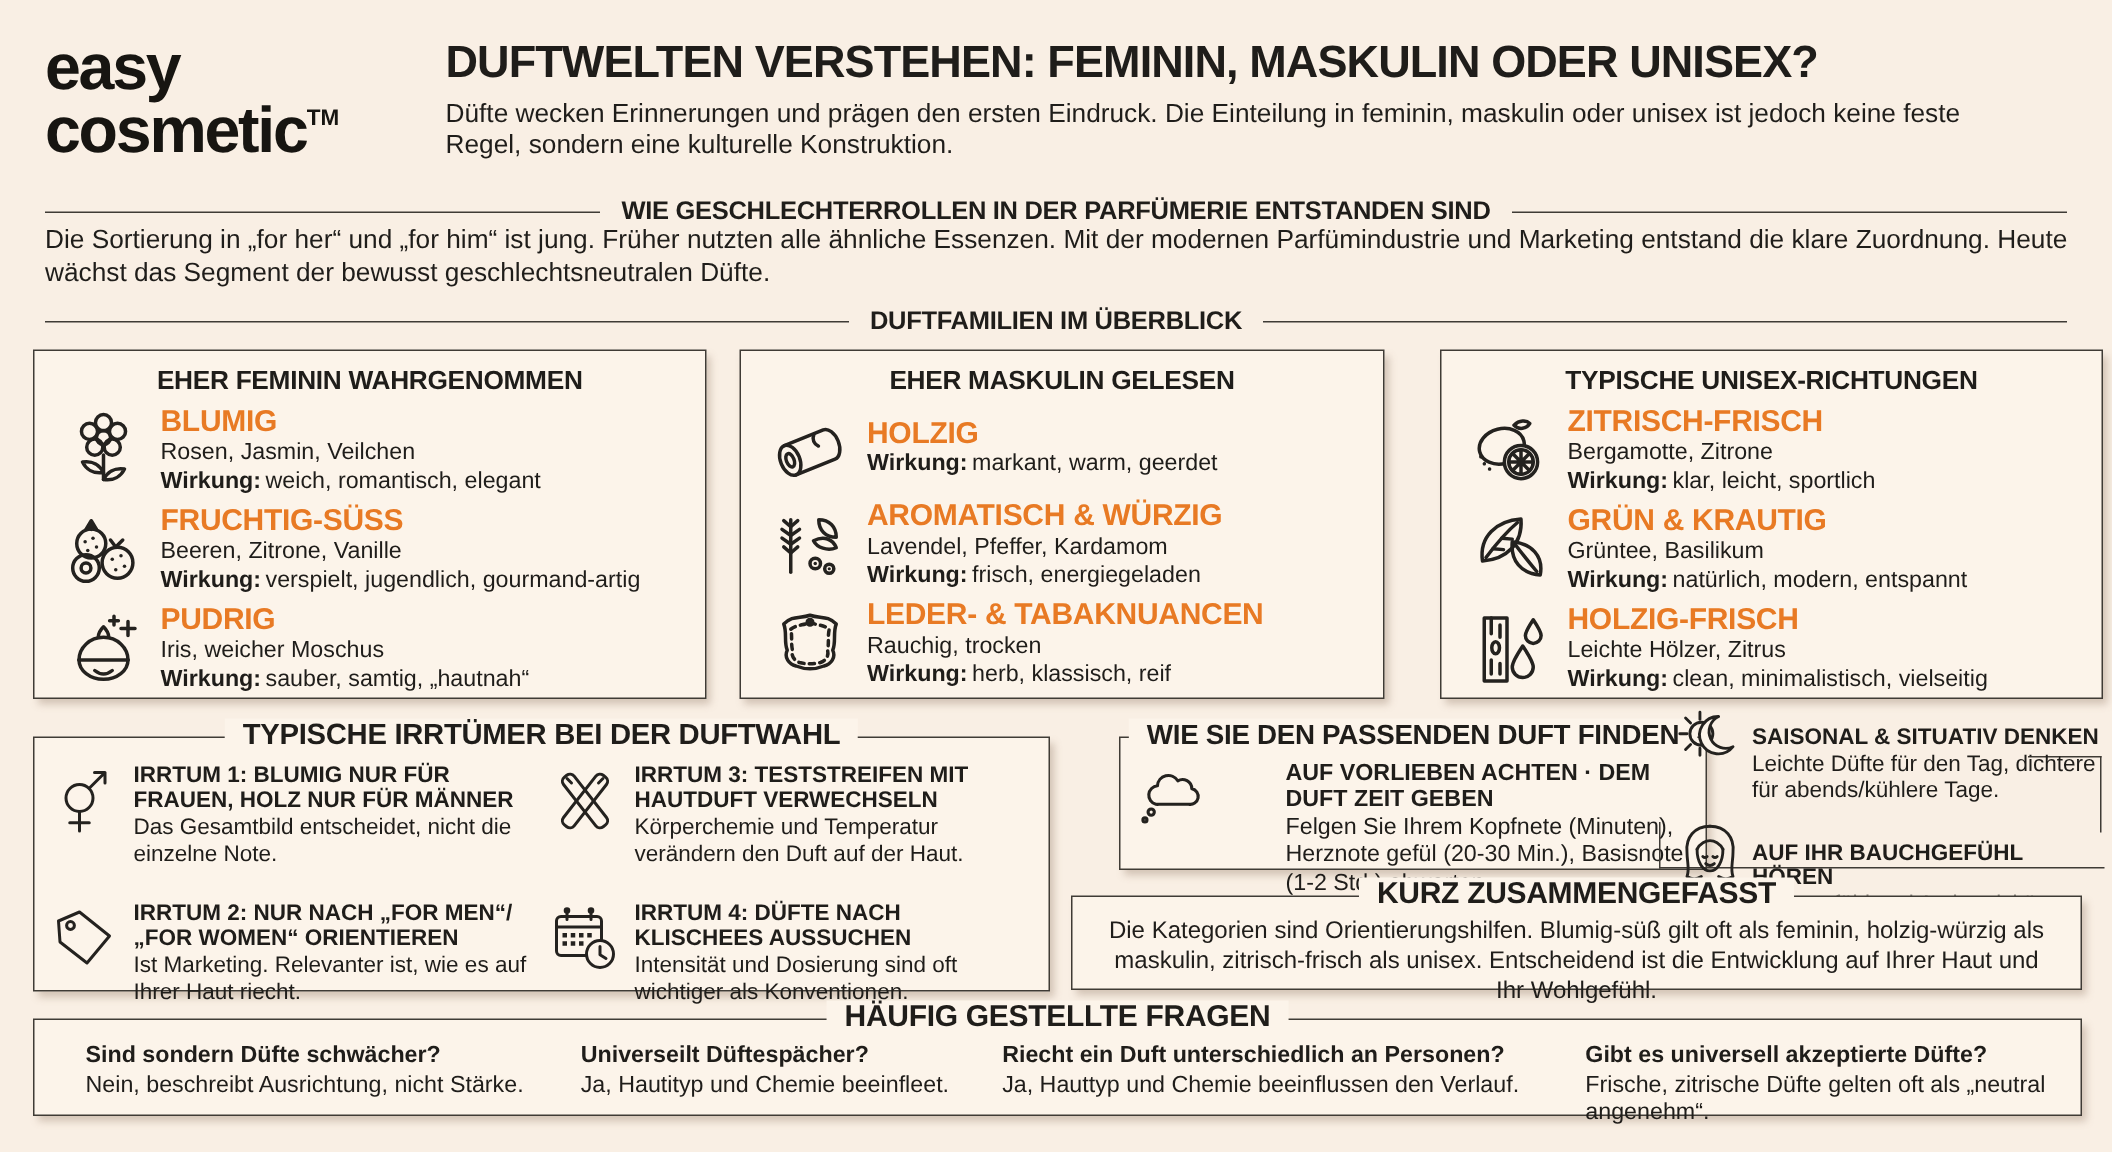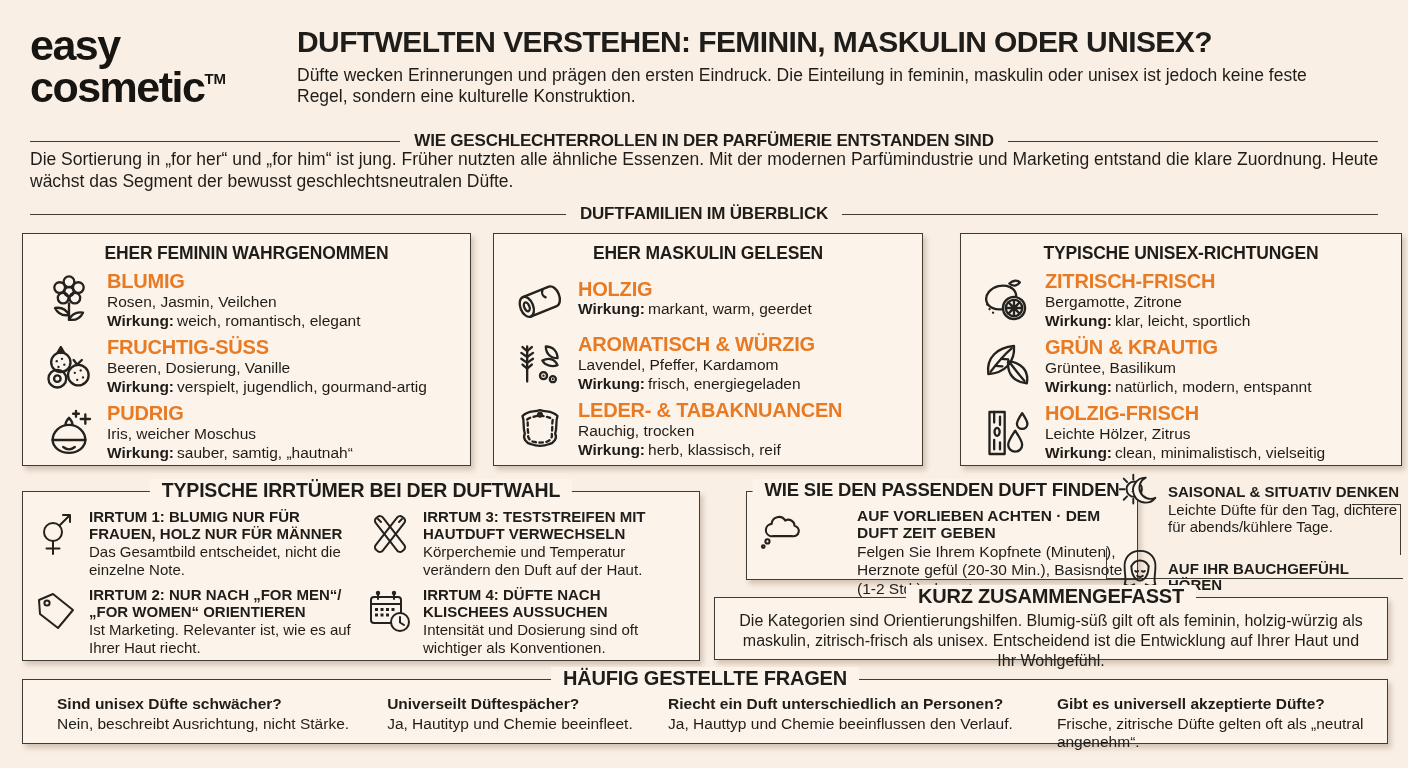--- a/index.html
+++ b/index.html
@@ -30,21 +30,21 @@
   .fam-title{text-align:center;font-weight:800;font-size:17.5px;margin-top:9px;letter-spacing:-.2px;}
   .fam-item{display:flex;align-items:center;margin:7px 8px 0 16px;}
   .fam-icon{width:60px;min-width:60px;display:flex;justify-content:center;}
   .fam-text{margin-left:8px;}
   .fam-name{color:#e87a24;font-weight:800;font-size:20px;line-height:1.05;letter-spacing:-.2px;}
   .fam-notes{font-size:15.5px;line-height:1.2;margin-top:1px;}
   .fam-effect{font-size:15.5px;line-height:1.2;}
   .fam-effect b{margin-right:3px;}
 
   
-  .mist-grid{display:grid;grid-template-columns:334px 324px;padding:16px 0 0 6px;row-gap:8px;}
+  .mist-grid{display:grid;grid-template-columns:334px 324px;padding:16px 0 0 6px;row-gap:22px;}
   .mist-item{display:flex;}
   .mist-icon{width:54px;min-width:54px;display:flex;justify-content:center;align-items:flex-start;padding-top:2px;}
   .mist-text{margin-left:6px;}
   .mist-title{font-weight:800;font-size:15px;line-height:1.14;}
   .mist-body{font-size:15px;line-height:1.16;margin-top:1px;}
 
   
   .find-item{display:flex;padding:15px 6px 0 8px;gap:44px;}
   .find-icon{width:52px;min-width:52px;display:flex;justify-content:center;align-items:flex-start;}
   .find-text{margin-left:6px;}
@@ -141,21 +141,21 @@
           <path d="M31 22l-3-4M31 22l4-4"></path>
           <circle cx="32" cy="31" r="8.8"></circle>
           <circle class="dot" cx="29" cy="29" r="1"></circle>
             <circle class="dot" cx="34" cy="27" r="1"></circle>
             <circle class="dot" cx="36" cy="33" r="1"></circle>
             <circle class="dot" cx="31" cy="35" r="1"></circle>
         </svg>
       </div>
       <div class="fam-text">
         <div class="fam-name">FRUCHTIG-SÜSS</div>
-        <div class="fam-notes">Beeren, Dosierung, Vanille</div>
+        <div class="fam-notes">Beeren, Zitrone, Vanille</div>
         <div class="fam-effect"><b>Wirkung:</b><span>verspielt, jugendlich, gourmand-artig</span></div>
       </div>
     </div>
     <div class="fam-item">
       <div class="fam-icon">
         <svg class="ic" width="56" height="56" viewBox="0 0 48 48">
           <path d="M21 17c0-3 2-5 3-6 1 1 3 3 3 6"></path>
           <path d="M10 30a14 13 0 0 1 28 0"></path>
           <path d="M10 30h28"></path>
           <path d="M10 30a14 11 0 0 0 28 0"></path>
@@ -399,21 +399,21 @@
 
   <div class="panel" style="left:714px;top:597px;width:672px;height:61px;">
     <div class="legend" style="font-size:20px;">KURZ ZUSAMMENGEFASST</div>
     <div class="summary-body">Die Kategorien sind Orientierungshilfen. Blumig-süß gilt oft als feminin, holzig-würzig als maskulin, zitrisch-frisch als unisex. Entscheidend ist die Entwicklung auf Ihrer Haut und Ihr Wohlgefühl.</div>
   </div>
 
   <div class="panel" style="left:22px;top:679px;width:1364px;height:63px;">
     <div class="legend" style="font-size:20px;">HÄUFIG GESTELLTE FRAGEN</div>
     <div class="faq-row">
       <div class="faq-item c1">
-        <div class="faq-q">Sind unisex Düfte schwächer?</div>
+        <div class="faq-q">Sind sondern Düfte schwächer?</div>
         <div class="faq-a">Nein, beschreibt Ausrichtung, nicht Stärke.</div>
       </div>
       <div class="faq-item c2">
         <div class="faq-q">Universeilt Düftespächer?</div>
         <div class="faq-a">Ja, Hautityp und Chemie beeinfleet.</div>
       </div>
       <div class="faq-item c3">
         <div class="faq-q">Riecht ein Duft unterschiedlich an Personen?</div>
         <div class="faq-a">Ja, Hauttyp und Chemie beeinflussen den Verlauf.</div>
       </div>

